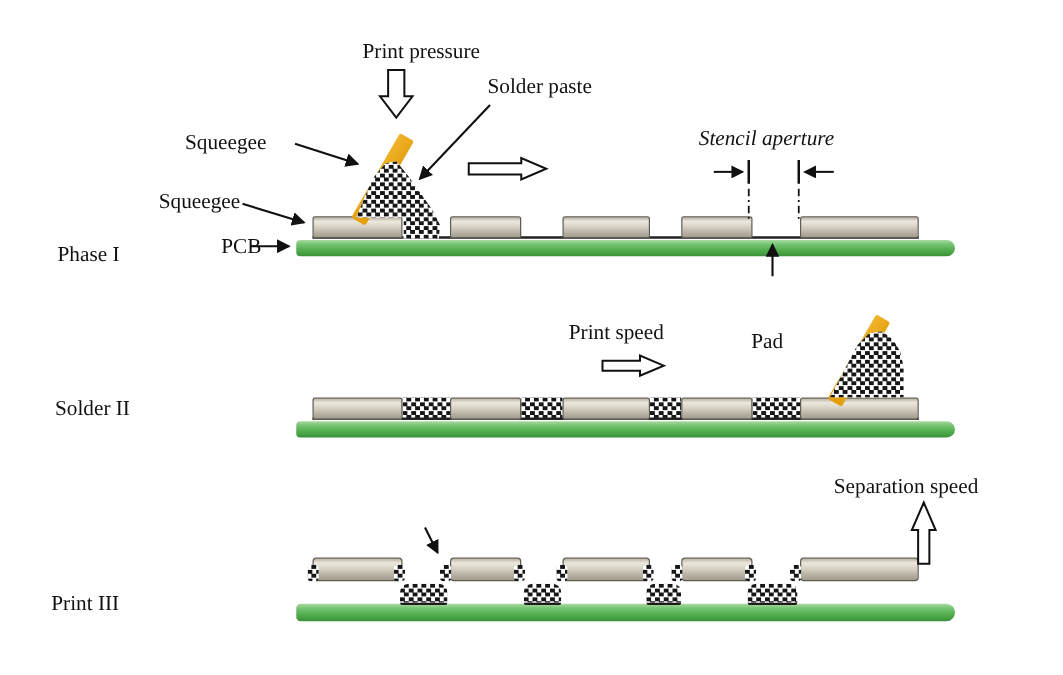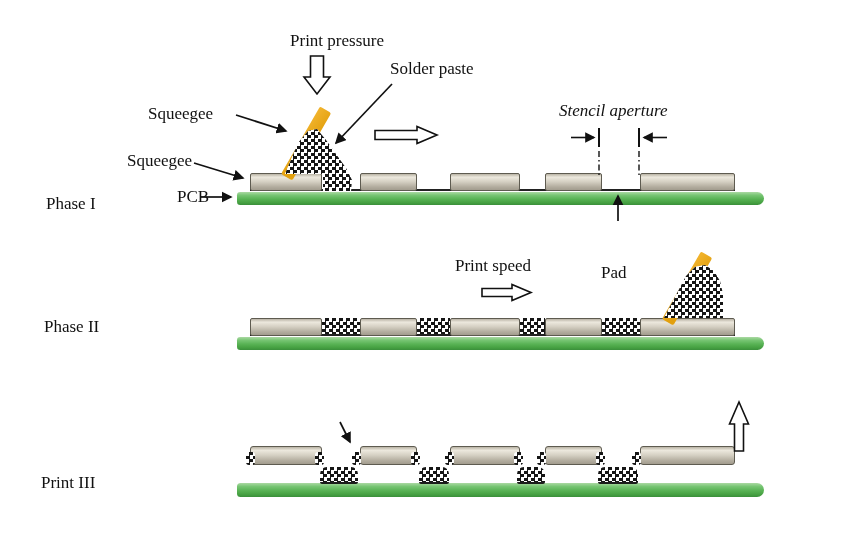--- a/index.html
+++ b/index.html
@@ -66,21 +66,21 @@
        clip-path:polygon(2px 46px,15px 15px,25px 3px,34px 1px,43px 12px,53px 26px,63px 40px,69px 52px,68px 63px,40px 63px,40px 46px);"></div>
 
   <div class="lbl center" style="left:262px;top:31px;width:122px;">Print pressure</div>
   <div class="lbl" style="left:390px;top:59px;">Solder paste</div>
   <div class="lbl" style="left:148px;top:104px;">Squeegee</div>
   <div class="lbl" style="left:127px;top:151px;">Squeegee</div>
   <div class="lbl" style="left:146px;top:187px;margin-left:31px;">PCB</div>
   <div class="lbl" style="left:559px;top:101px;font-style:italic;">Stencil aperture</div>
   <div class="lbl" style="left:601px;top:219px;margin-top:44px;">Pad</div>
 
-  <div class="lbl" style="left:44px;top:317px;">Phase II</div>
+  <div class="lbl" style="left:44px;top:317px;">Solder II</div>
 
   <div class="pcb" style="top:337px;"></div>
 
   <div class="aperture-paste paste" style="left:322px;width:38px;"></div>
   <div class="aperture-paste paste" style="left:417px;width:33px;"></div>
   <div class="aperture-paste paste" style="left:520px;width:25px;"></div>
   <div class="aperture-paste paste" style="left:602px;width:38px;"></div>
   <div class="row-line" style="top:334px;"></div>
 
   <div class="block" style="left:250px;top:318px;width:72px;"></div>
@@ -113,20 +113,21 @@
   <div class="speck paste" style="left:514px;"></div>
   <div class="speck paste" style="left:537px;"></div>
   <div class="speck paste" style="left:596px;"></div>
   <div class="speck paste" style="left:632px;"></div>
 
   <div class="deposit paste" style="left:320px;width:38px;"></div>
   <div class="deposit paste" style="left:419px;width:30px;"></div>
   <div class="deposit paste" style="left:517px;width:28px;"></div>
   <div class="deposit paste" style="left:598px;width:40px;"></div>
 
+  <div class="lbl" style="left:667px;top:379px;">Separation speed</div>
 
   <svg class="overlay" width="850" height="540" viewBox="0 0 850 540">
     <defs>
       <marker id="ah" viewBox="0 0 10 10" refX="8.5" refY="5" markerWidth="6.5" markerHeight="6.5" orient="auto">
         <path d="M0,0 L10,5 L0,10 Z" fill="#111"></path>
       </marker>
     </defs>
 
     <path d="M236,115 L286,131" stroke="#111" stroke-width="1.7" fill="none" marker-end="url(#ah)"></path>
     <path d="M194,163 L243,178" stroke="#111" stroke-width="1.7" fill="none" marker-end="url(#ah)"></path>

